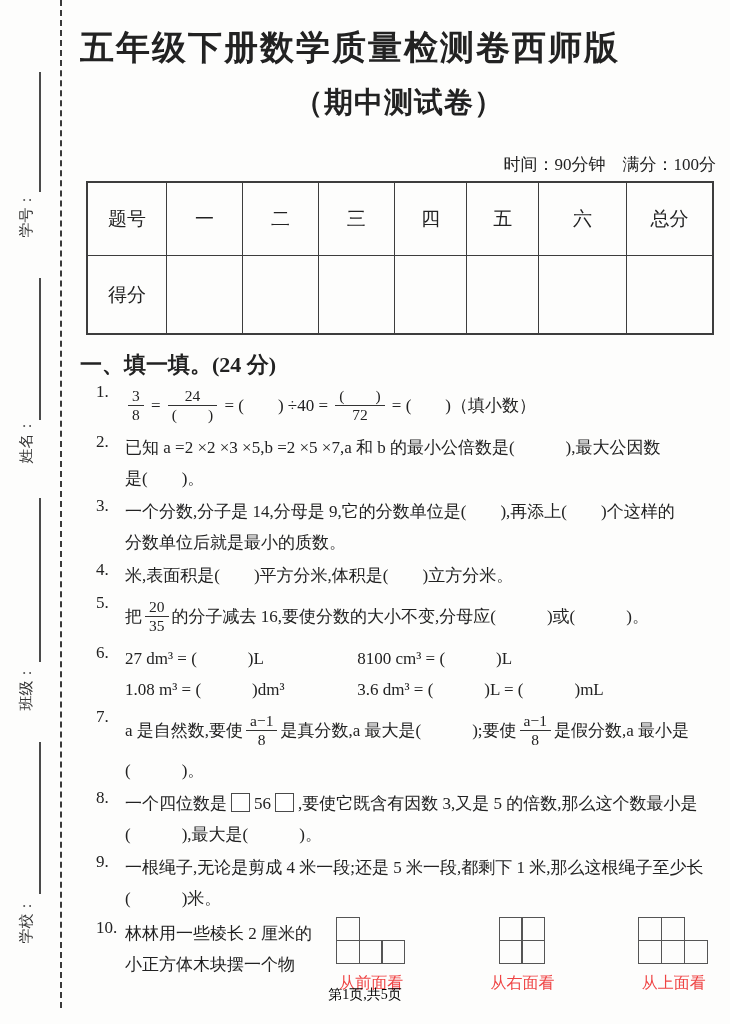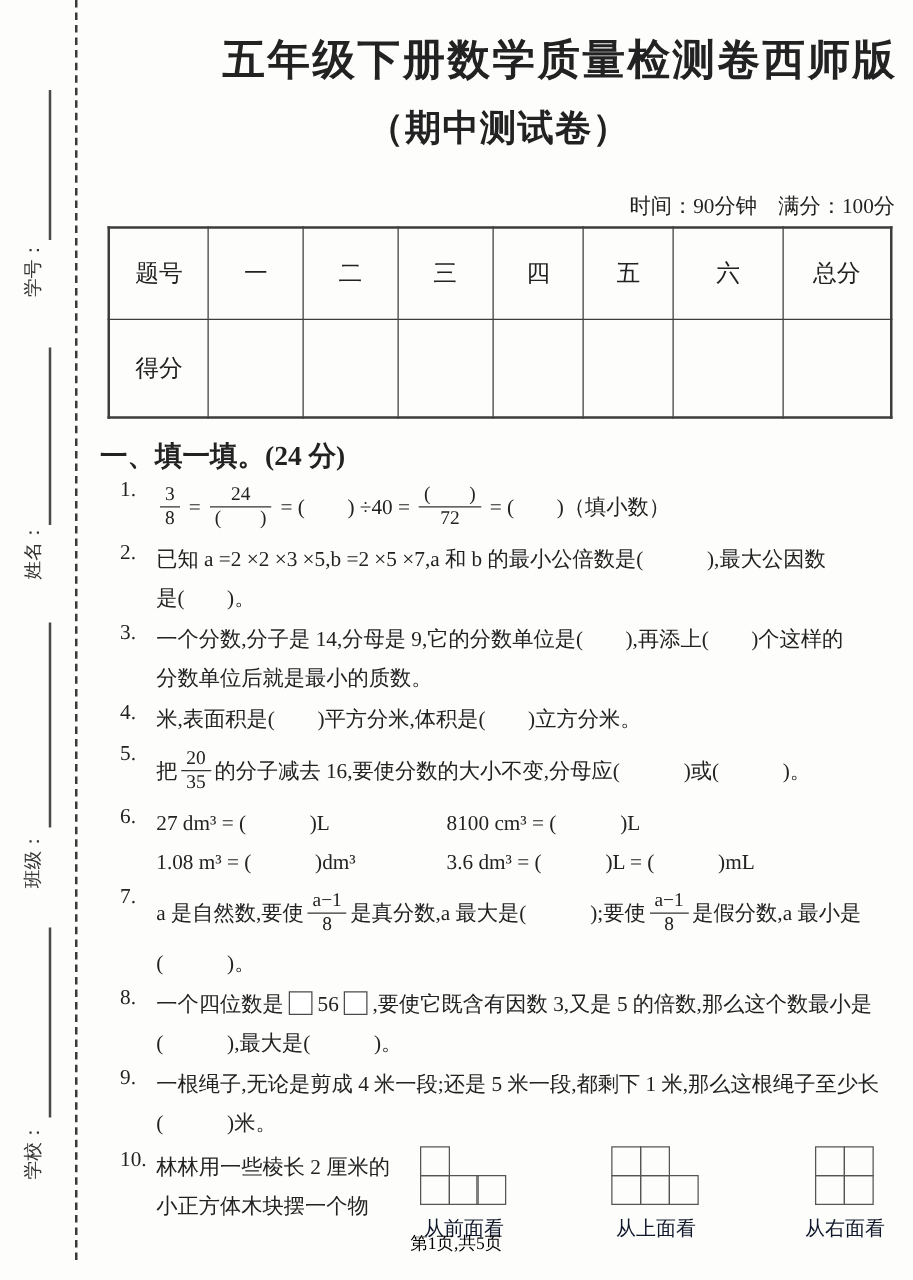--- a/index.html
+++ b/index.html
@@ -20,21 +20,21 @@
     position:absolute; left:-6px; width:66px; height:20px; text-align:center;
     font-size:15px; color:#333; white-space:nowrap;
     transform:rotate(-90deg);
   }
   .v-label.f1 { top:205px; }
   .v-label.f2 { top:431px; }
   .v-label.f3 { top:678px; }
   .v-label.f4 { top:911px; }
   
   .main { position:absolute; left:80px; top:0; width:638px; }
-  .title    { font-size:34px; font-weight:bold; text-align:right; margin-top:25px; letter-spacing:2px; white-space:nowrap; }
+  .title    { font-size:34px; font-weight:bold; text-align:left; margin-top:25px; letter-spacing:2px; white-space:nowrap; }
   .subtitle { font-size:29px; font-weight:bold; text-align:center; margin-top:12px; letter-spacing:1px; }
   .info     { font-size:17px; text-align:right; margin-top:30px; padding-right:2px; }
   table.score { border-collapse:collapse; margin-top:5px; margin-left:6px; width:628px;
                 font-size:19px; border:2.5px solid #3d3d3d; }
   table.score td { border:1.5px solid #3d3d3d; text-align:center; padding:16px; }
   table.score tr.hdr td { height:40px; }
   table.score tr.scr td { height:45px; }
   .section-heading { font-size:22px; font-weight:bold; margin-top:15px; }
   
   .q { position:relative; padding-left:45px; font-size:17px; margin-top:2px; }
@@ -50,21 +50,21 @@
   .q6col { display:inline-block; width:228px; }
   
   .q10-wrap { display:flex; margin-top:4px; }
   .q10-text { width:212px; }
   .figs { flex:1; display:flex; justify-content:space-between; align-items:flex-end; padding:0 10px 0 0; }
   .fig { display:flex; flex-direction:column; align-items:center; }
   .fig-grid { display:flex; flex-direction:column; }
   .fig-row { display:flex; }
   .fig-cell { width:22px; height:22px; border:1.2px solid #555; margin:-1.2px 0 0 -1.2px; }
   .fig-cell.empty { border-color:transparent; }
-  .fig-label { font-size:16px; margin-top:9px; color:#0f172a; }
+  .fig-label { font-size:16px; margin-top:9px; color:#ef4444; }
   
   .footer { position:absolute; left:0; bottom:20px; width:730px; text-align:center;
             font-size:14px; color:#000000; }
 </style>
 </head>
 <body>
 
 <div class="sidebar">
   <div class="v-line l1"></div>
   <div class="v-label f1">学号：</div>
@@ -210,41 +210,41 @@
                 <div class="fig-cell"></div>
               </div>
             </div>
           <div class="fig-label">从前面看</div>
         </div>
         <div class="fig">
           <div class="fig-grid">
               <div class="fig-row">
                 <div class="fig-cell"></div>
                 <div class="fig-cell"></div>
+              </div>
+              <div class="fig-row">
+                <div class="fig-cell"></div>
+                <div class="fig-cell"></div>
+              </div>
+            </div>
+          <div class="fig-label">从右面看</div>
+        </div>
+        <div class="fig">
+          <div class="fig-grid">
+              <div class="fig-row">
+                <div class="fig-cell"></div>
+                <div class="fig-cell"></div>
                 <div class="fig-cell empty"></div>
               </div>
               <div class="fig-row">
                 <div class="fig-cell"></div>
                 <div class="fig-cell"></div>
                 <div class="fig-cell"></div>
               </div>
             </div>
           <div class="fig-label">从上面看</div>
         </div>
-        <div class="fig">
-          <div class="fig-grid">
-              <div class="fig-row">
-                <div class="fig-cell"></div>
-                <div class="fig-cell"></div>
-              </div>
-              <div class="fig-row">
-                <div class="fig-cell"></div>
-                <div class="fig-cell"></div>
-              </div>
-            </div>
-          <div class="fig-label">从右面看</div>
-        </div>
       </div>
     </div>
   </div>
 </div>
 
 <div class="footer">第1页,共5页</div>
 
 </body></html>

